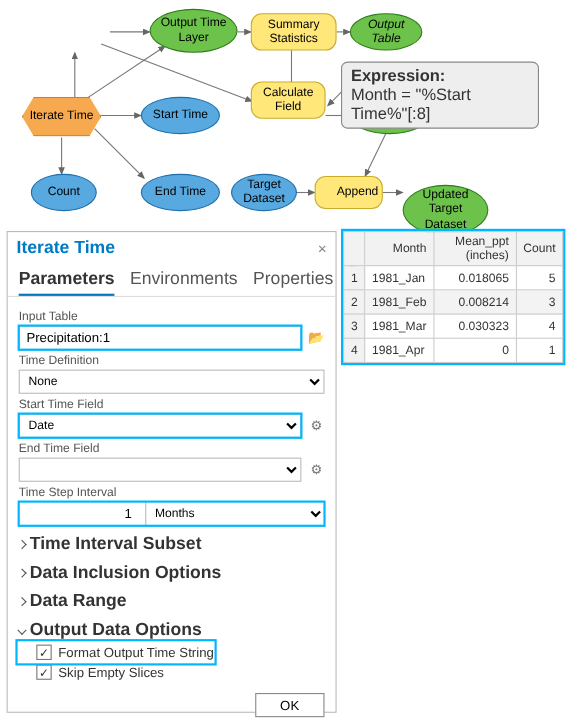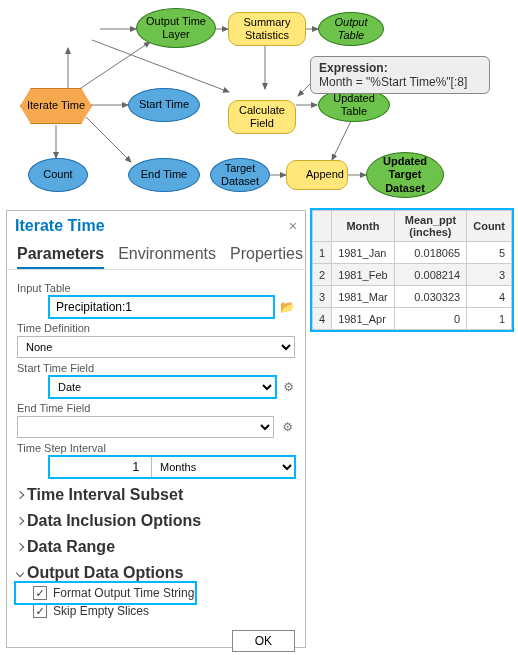--- a/index.html
+++ b/index.html
@@ -9,54 +9,54 @@
   .model svg.arrows { position:absolute; top:0; left:0; }
 
   .node { position:absolute; display:flex; align-items:center; justify-content:center; text-align:center; font-size:11px; line-height:1.2; padding:2px 4px; }
   .oval { border-radius:50%; }
   .g-oval { background:#6cc24a; border:1px solid #2f7d1a; color:#000; }
   .b-oval { background:#57a9e0; border:1px solid #1f6fad; color:#000; }
   .rect-y { background:#ffe77a; border:1px solid #c9ad2a; border-radius:10px; color:#000; }
   .hex   { background:#f6a94f; border:1px solid #cc7a1f; color:#000; }
   .hexwrap { clip-path: polygon(15% 0,85% 0,100% 50%,85% 100%,15% 100%,0 50%); }
 
-  .callout { position:absolute; background:#eee; border:1px solid #888; border-radius:6px; padding:4px 8px; font-size:12px; }
+  .callout { position:absolute; background:#eee; border:1px solid #888; border-radius:6px; padding:4px 8px; font-size:15px; }
 
   
   .lower { position:relative; width:518px; }
   .panel { position:absolute; top:0; left:6px; width:300px; height:438px; background:#fff; border:1px solid #bbb; }
   .panel-header { display:flex; justify-content:space-between; align-items:center; padding:6px 8px 2px 8px; }
   .panel-title { color:#007ac2; font-size:16px; font-weight:600; }
   .close-x { color:#888; font-size:14px; }
   .tabs { display:flex; gap:14px; padding:4px 10px 0 10px; border-bottom:1px solid #ddd; }
   .tab { padding:4px 0; font-size:16px; color:#555; border-bottom:2px solid transparent; }
   .tab.active { color:#333; border-bottom:2px solid #007ac2; font-weight:600; }
   .help { margin-left:auto; color:#007ac2; border:1px solid #007ac2; border-radius:50%; width:16px; height:16px; display:flex; align-items:center; justify-content:center; font-size:11px; }
   .panel-body { padding:8px 10px 10px 10px; }
   .lbl { font-size:11px; color:#555; margin:4px 0 2px 0; }
   .field { display:flex; align-items:center; gap:6px; }
   .inp { border:1px solid #bbb; height:22px; padding:2px 6px; font-size:12px; width:100%; background:#fff; }
   .sel { border:1px solid #bbb; height:22px; font-size:11px; width:100%; background:#fff; padding:0 4px; }
-  .hl { outline:2px solid #00b7ff; outline-offset:-1px;margin-left:32px; }
+  .hl { outline:2px solid #00b7ff; outline-offset:-1px; }
   .gear { width:16px; height:16px; display:flex; align-items:center; justify-content:center; color:#777; }
   .folder { width:16px; height:16px; color:#caa14a; display:flex; align-items:center; justify-content:center; }
   .group-hdr { font-weight:700; font-size:16px; margin:8px 0 2px 0; display:flex; align-items:center; gap:4px; }
   .chev { display:inline-block; width:6px; height:6px; border-right:1.5px solid #555; border-bottom:1.5px solid #555; transform:rotate(-45deg); }
   .chev.down { transform:rotate(45deg); }
   .cb-row { display:flex; align-items:center; gap:6px; padding:2px 0 2px 16px; }
   .cb { width:14px; height:14px; border:1px solid #777; display:flex; align-items:center; justify-content:center; font-size:11px; background:#fff; }
   .hl-cb { outline:2px solid #00b7ff; outline-offset:1px; }
   .ok-row { display:flex; justify-content:flex-end; padding-top:10px; }
   .ok-btn { border:1px solid #888; background:#fff; padding:3px 22px; font-size:12px; }
 
   
   .table-wrap { position:absolute; top:0; left:312px; width:200px; outline:2px solid #00b7ff; }
   table { border-collapse:collapse; width:100%; font-size:11px; }
   th, td { border:1px solid #ccc; padding:3px 6px; height:22px; }
-  th { background:#f2f2f2; font-weight:700; text-align:center; }
+  th { background:#f2f2f2; font-weight:400; text-align:right; }
   .rowhdr { background:#f2f2f2; text-align:center; width:18px; }
   .corner { background:#f2f2f2; }
   td.num { text-align:right; }
 </style>
 </head>
 <body>
 
 <div class="model">
   <svg class="arrows" width="518" height="210">
     <defs>
@@ -82,28 +82,28 @@
       <line x1="318" y1="76" x2="298" y2="96"></line>
     </g>
   </svg>
 
   <div class="node rect-y" style="left:228px; top:12px; width:78px; height:34px;">Summary Statistics</div>
   <div class="node oval g-oval" style="left:136px; top:8px; width:80px; height:40px;">Output Time Layer</div>
   <div class="node oval g-oval" style="left:318px; top:12px; width:66px; height:34px;font-style:italic;">Output Table</div>
 
   <div class="node hex hexwrap" style="left:20px; top:88px; width:72px; height:36px;">Iterate Time</div>
   <div class="node oval b-oval" style="left:128px; top:88px; width:72px; height:34px;">Start Time</div>
-  <div class="node rect-y" style="left:228px; top:100px; width:68px; height:34px;">Calculate Field</div>
+  <div class="node rect-y" style="left:228px; top:74px; width:68px; height:34px;">Calculate Field</div>
   <div class="node oval g-oval" style="left:318px; top:88px; width:72px; height:34px;">Updated Table</div>
 
   <div class="node oval b-oval" style="left:28px; top:158px; width:60px; height:34px;">Count</div>
   <div class="node oval b-oval" style="left:128px; top:158px; width:72px; height:34px;">End Time</div>
   <div class="node oval b-oval" style="left:210px; top:158px; width:60px; height:34px;">Target Dataset</div>
   <div class="node rect-y" style="left:286px; top:160px; width:62px; height:30px;padding-left:20px;">Append</div>
-  <div class="node oval g-oval" style="left:366px; top:152px; width:78px; height:46px;font-weight:bold;">Updated Target Dataset</div>
+  <div class="node oval g-oval" style="left:366px; top:168px; width:78px; height:46px;">Updated Target Dataset</div>
 
   <div class="callout" style="left:310px; top:56px; width:180px;">
     <b>Expression:</b><br>
     <span>Month = "%Start Time%"[:8]</span>
   </div>
 </div>
 
 <div class="lower">
   <div class="panel">
     <div class="panel-header">

